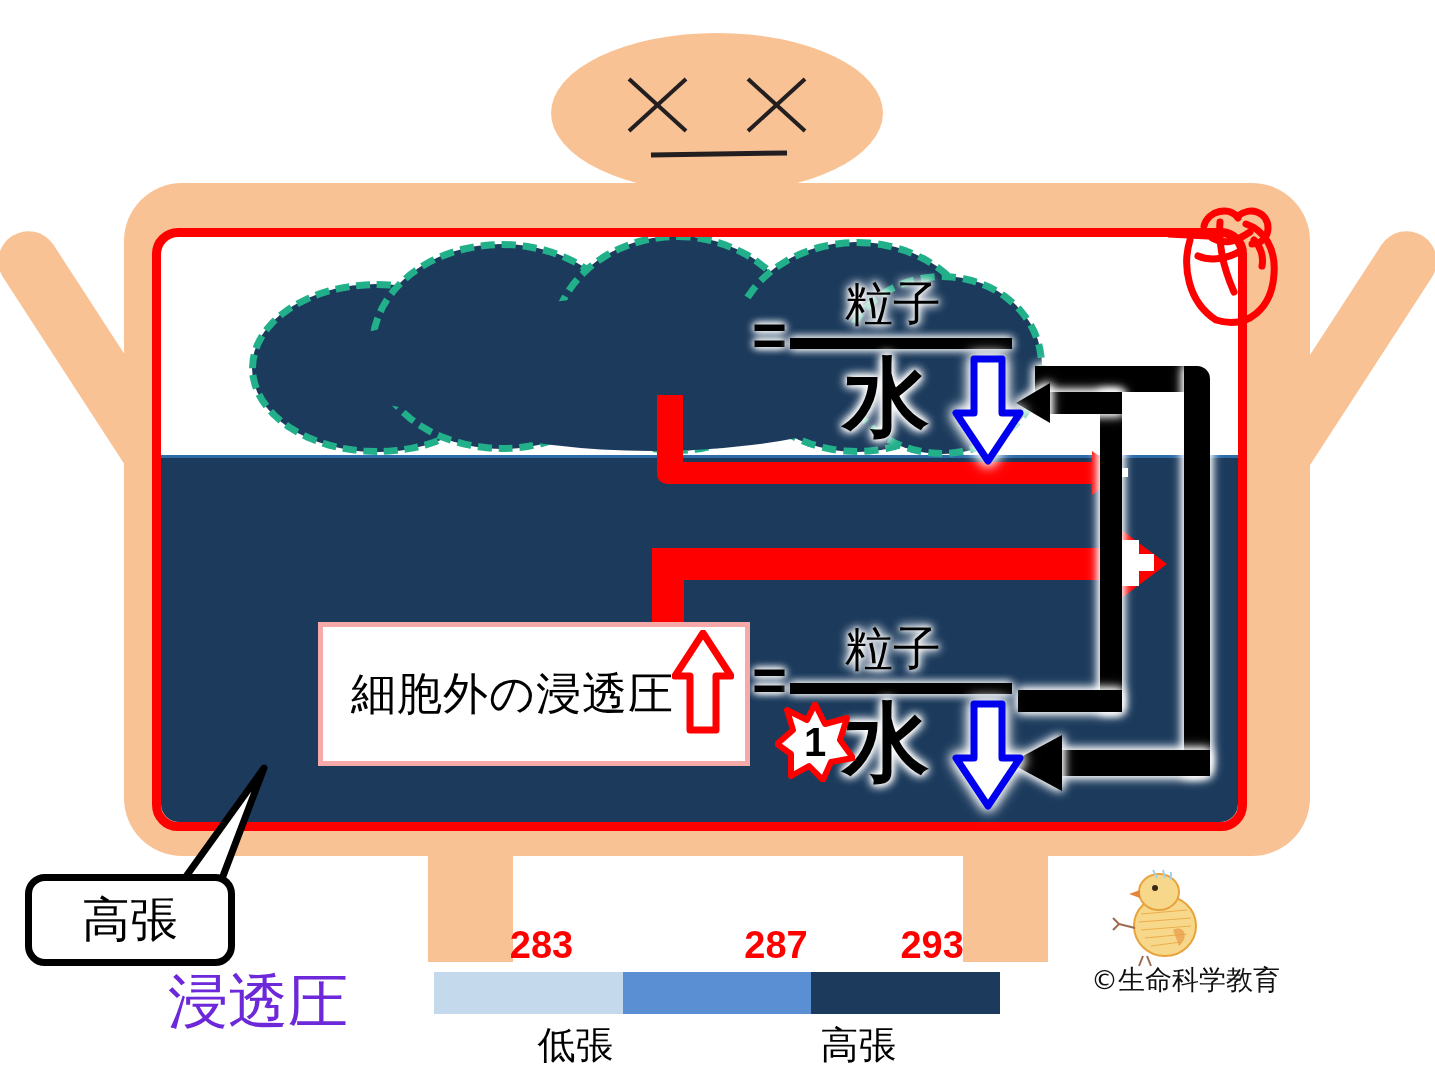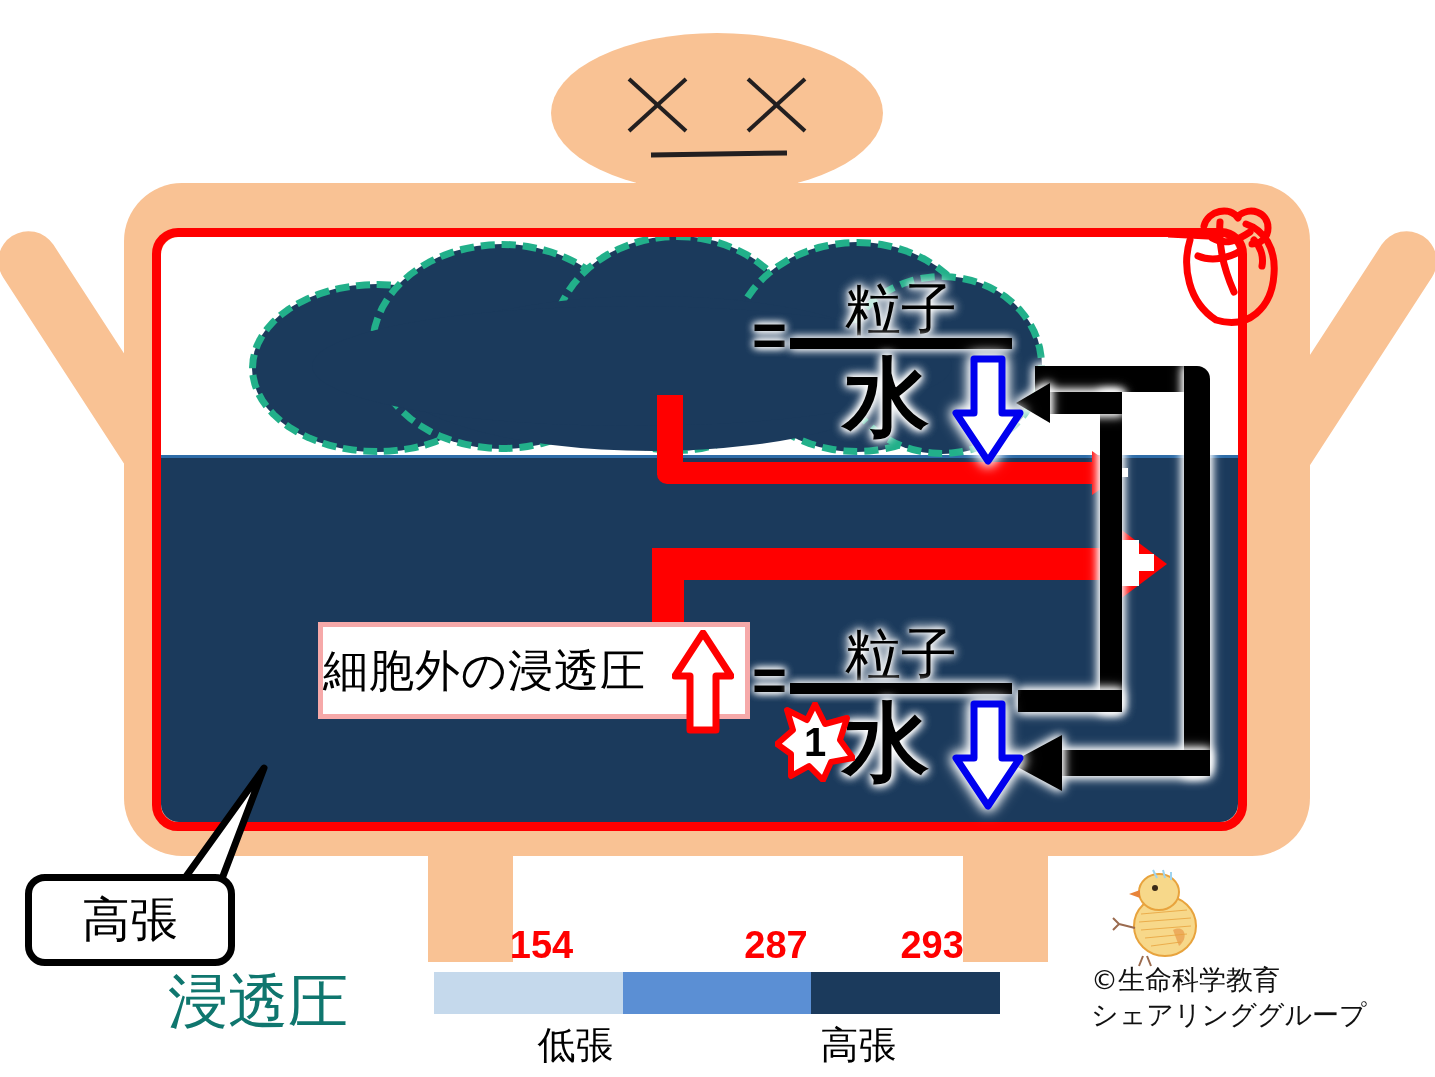--- a/index.html
+++ b/index.html
@@ -60,41 +60,41 @@
   
   .labelbox{
     position:absolute;background:#ffffff;border:5px solid #F6A9A9;
     box-sizing:border-box;display:flex;align-items:center;
   }
   .labelbox .txt{
     font-size:45px;color:#000;letter-spacing:1px;white-space:nowrap;
     font-family:"DejaVu Sans","Liberation Sans",sans-serif;
   }
   #box-in{left:318px;top:277px;width:432px;height:120px;padding-left:16px;}
-  #box-out{left:318px;top:622px;width:432px;height:97px;padding-left:0;}
+  #box-out{left:318px;top:622px;width:432px;height:144px;padding-left:28px;}
 
   
   .up-arrow-red{position:absolute;left:672px;top:630px;width:62px;height:105px;}
 
   
   .connector{position:absolute;background:#FF0000;}
 
   
   .eq{position:absolute;}
   .eq .equals{
     position:absolute;font-size:60px;font-weight:bold;color:#000;
     text-shadow:0 0 10px #fff,0 0 10px #fff,0 0 6px #fff;
   }
   .frac-num,.frac-den{
     position:absolute;color:#000;
     text-shadow:0 0 12px #fff,0 0 12px #fff,0 0 8px #fff,0 0 4px #fff;
     font-family:"DejaVu Sans","Liberation Sans",sans-serif;
     white-space:nowrap;
   }
-  .frac-num{font-size:56px;}
+  .frac-num{font-size:48px;}
   .frac-den{font-size:86px;font-weight:bold;}
   .frac-bar{position:absolute;background:#000;height:11px;
     box-shadow:0 0 10px #fff,0 0 10px #fff;}
 
   
   .dn-arrow-blue{position:absolute;width:72px;height:112px;
     filter:drop-shadow(0 0 6px #fff) drop-shadow(0 0 6px #fff);}
 
   
   .blk{position:absolute;background:#000;
@@ -120,21 +120,21 @@
   
   .bubble{
     position:absolute;left:25px;top:874px;width:196px;height:78px;
     border:7px solid #000;border-radius:20px;background:#fff;
     display:flex;align-items:center;justify-content:center;
     font-size:48px;color:#000;
     font-family:"DejaVu Sans","Liberation Sans",sans-serif;
   }
 
   .scale-title{
-    position:absolute;left:168px;top:962px;font-size:60px;color:#0f766e;
+    position:absolute;left:168px;top:962px;font-size:60px;color:#6d28d9;
     font-family:Liberation Serif, serif;
   }
 
   
   .legend{position:absolute;left:434px;top:972px;width:566px;}
   .legend-bar{display:flex;width:566px;height:42px;}
   .legend-seg{flex:1;}
   .legend-nums{position:absolute;left:0;top:-48px;width:566px;height:46px;}
   .legend-num{
     position:absolute;font-size:38px;font-weight:bold;color:#FF0000;
@@ -275,21 +275,21 @@
     <path d="M144 8 L62 122 L100 124 Z" fill="#ffffff" stroke="#000" stroke-width="7" stroke-linejoin="round"></path>
   </svg>
   <div class="bubble">
     <span>高張</span>
   </div>
 
   <div class="scale-title">浸透圧</div>
 
   <div class="legend">
     <div class="legend-nums">
-      <div class="legend-num" style="left:19%;">154</div>
+      <div class="legend-num" style="left:19%;">283</div>
       <div class="legend-num" style="left:53%;margin-left:42px;">287</div>
       <div class="legend-num" style="left:88%;text-align:center;">293</div>
     </div>
     <div class="legend-bar">
       <div class="legend-seg" id="seg0" style="background: rgb(197, 217, 236);"></div>
       <div class="legend-seg" id="seg1" style="background: rgb(91, 143, 212);"></div>
       <div class="legend-seg" id="seg2" style="background: rgb(27, 58, 92);"></div>
     </div>
     <div class="legend-labels">
       <div class="legend-label">低張</div>
@@ -305,16 +305,15 @@
     <path d="M33 22 L22 26 L33 30 Z" fill="#E8843A"></path>
     <path d="M36 88 L32 98 M40 88 L44 98" stroke="#9b6b4f" stroke-width="2" fill="none"></path>
     <path d="M28 60 L12 56 M12 56 L6 50 M12 56 L6 62" stroke="#9b6b4f" stroke-width="2" fill="none"></path>
     <path d="M46 2 L50 10 M56 2 L58 10 M64 4 L64 12" stroke="#9fd3ee" stroke-width="2" fill="none"></path>
     <g stroke="#E8A33D" stroke-width="1.2" opacity="0.8">
       <path d="M34 46 L80 42 M32 54 L84 50 M34 62 L84 58 M38 70 L80 66 M44 78 L74 74"></path>
     </g>
   </svg>
   <div class="credit">
     <div>©生命科学教育</div>
-    <div>シェアリンググループ</div>
   </div>
 
 </div>
 
 </body></html>

